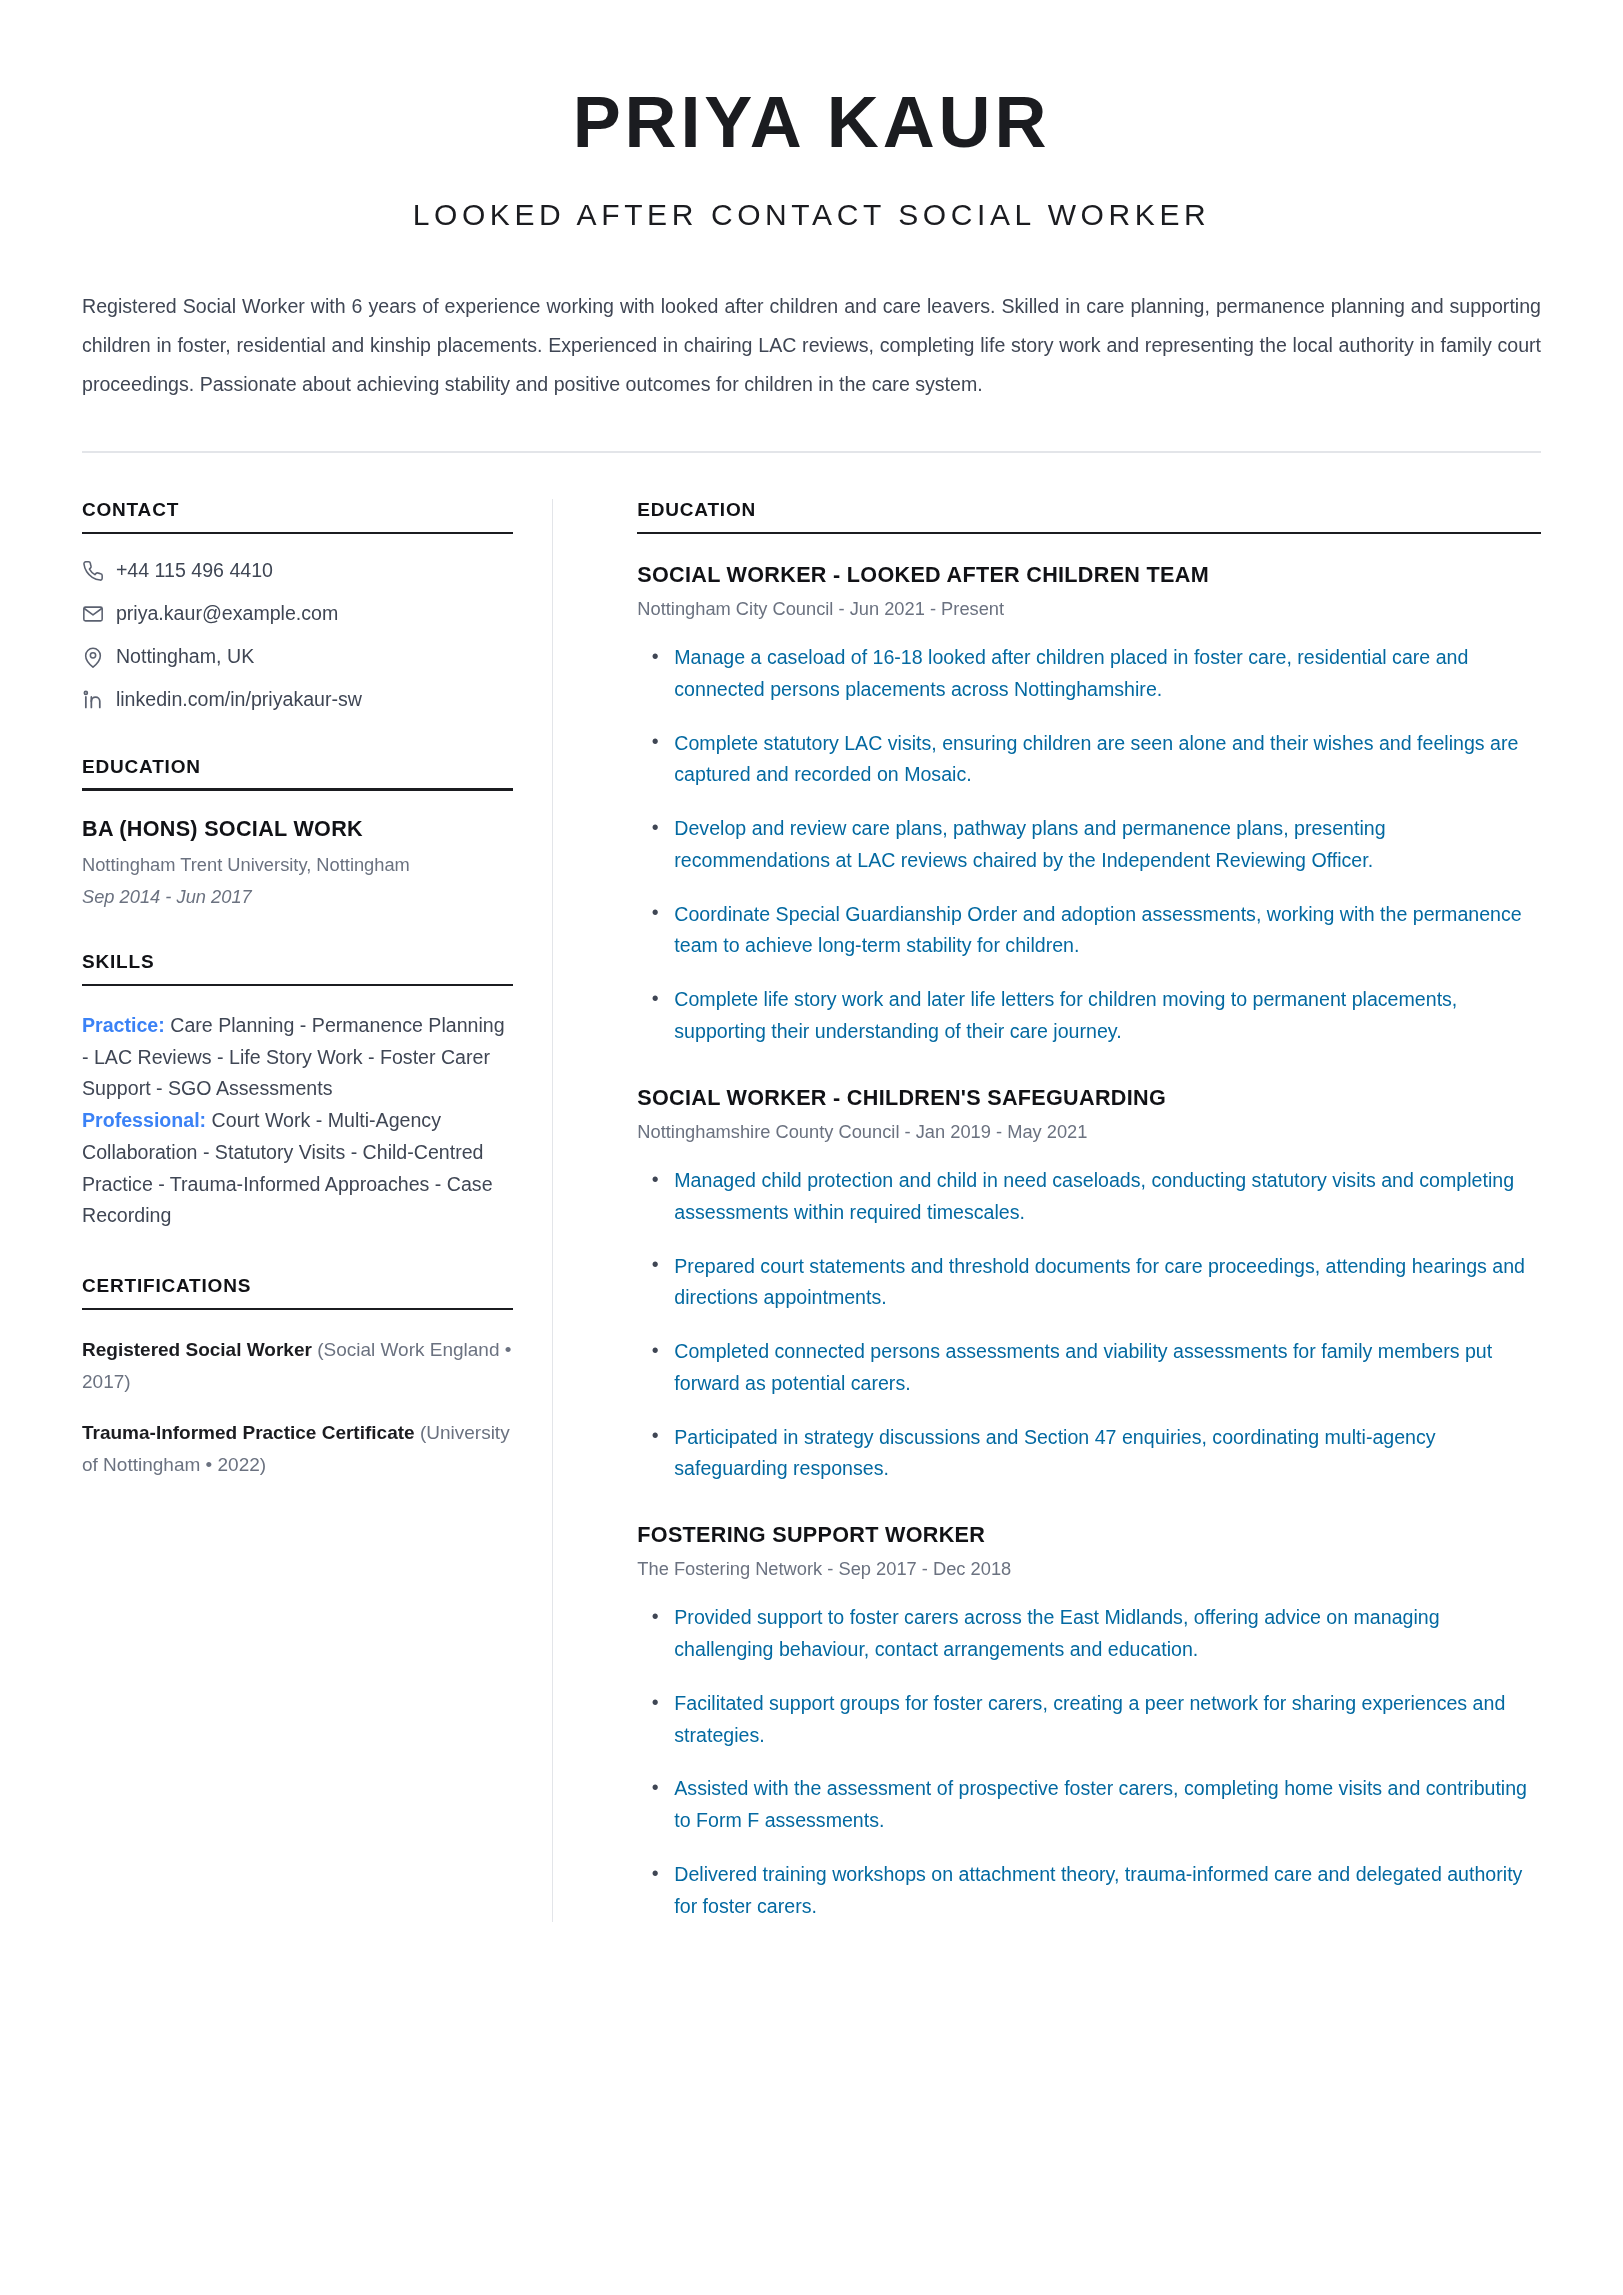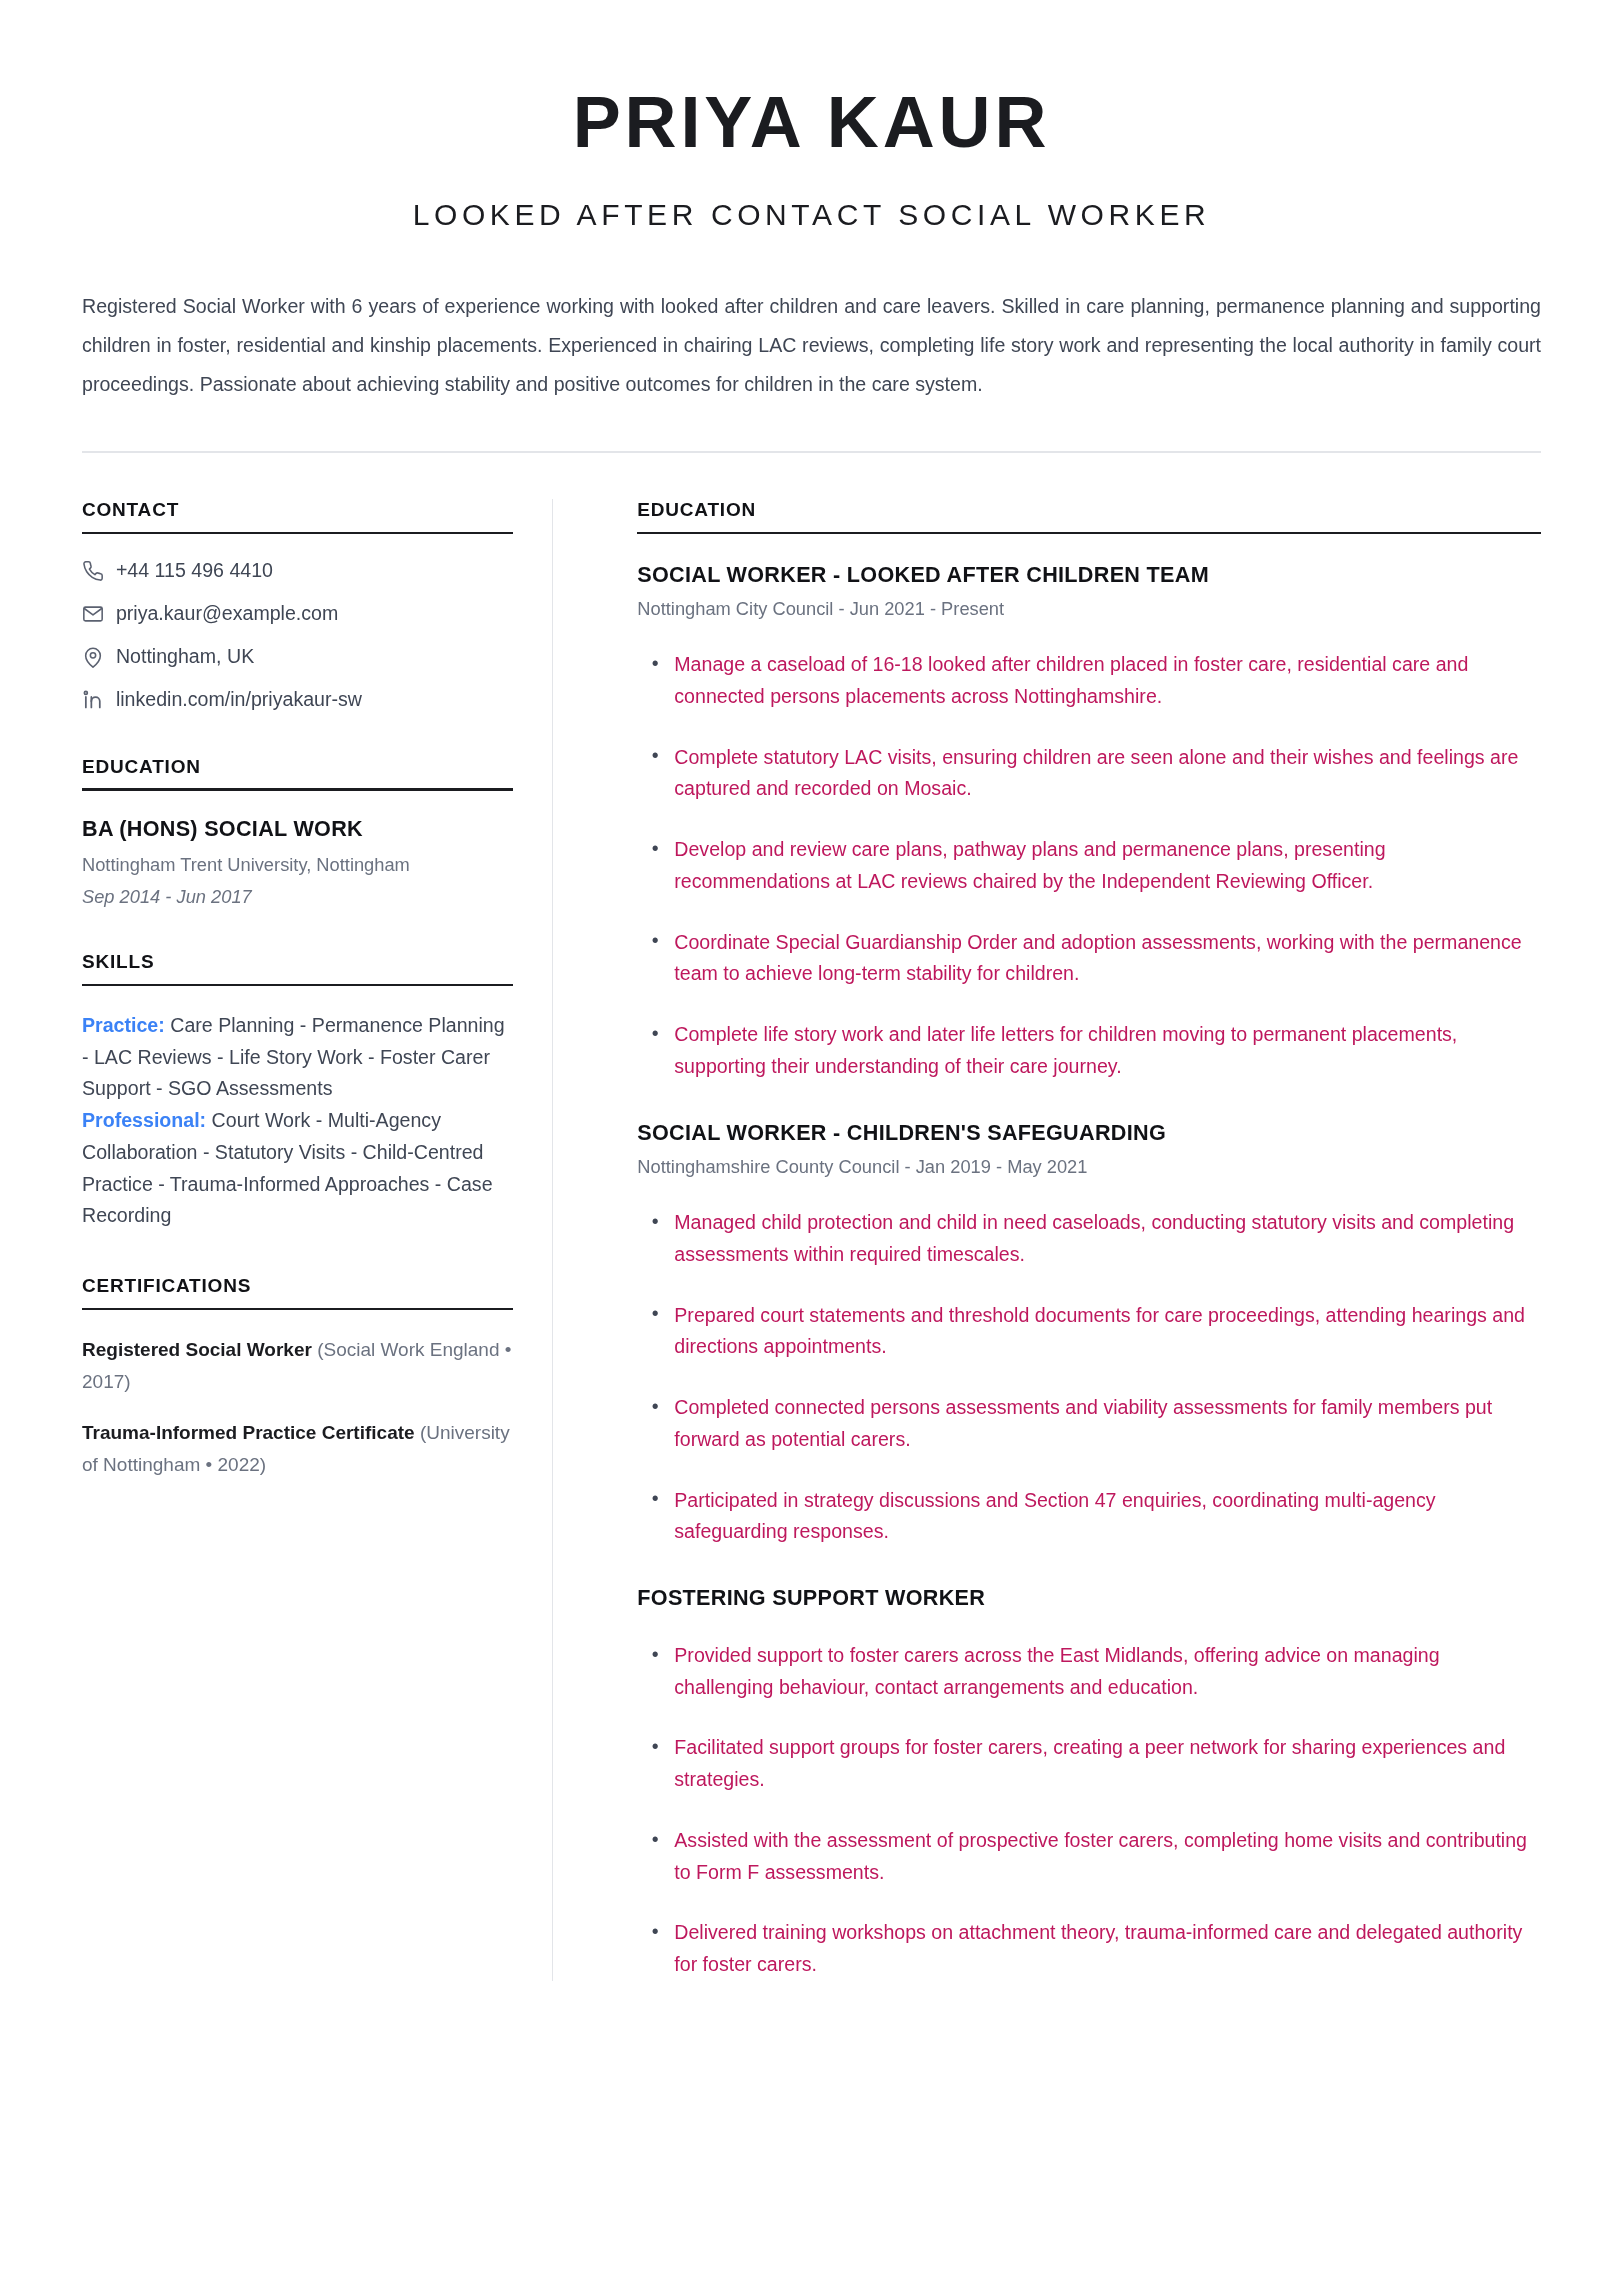--- a/index.html
+++ b/index.html
@@ -186,24 +186,24 @@
     margin-top: 10.5px;
     font-size: 18.3px;
     color: #6b7280;
   }
 
   .job-bullets { margin-top: 13px; list-style: none; }
 
   .job-bullets li {
     position: relative;
     padding-left: 37px;
-    margin-top: 29px;
+    margin-top: 22px;
     font-size: 19.6px;
     line-height: 1.62;
-    color: #be185d;
+    color: #0369a1;
   }
 
   .job-bullets li::before {
     content: "•";
     position: absolute;
     left: 14.4px;
     top: -1.3px;
     font-size: 19.6px;
     color: #3f4654;
   }
@@ -341,20 +341,21 @@
           <ul class="job-bullets">
             <li>Managed child protection and child in need caseloads, conducting statutory visits and completing assessments within required timescales.</li>
             <li>Prepared court statements and threshold documents for care proceedings, attending hearings and directions appointments.</li>
             <li>Completed connected persons assessments and viability assessments for family members put forward as potential carers.</li>
             <li>Participated in strategy discussions and Section 47 enquiries, coordinating multi-agency safeguarding responses.</li>
           </ul>
         </div>
 
         <div class="job">
           <div class="job-role">FOSTERING SUPPORT WORKER</div>
+          <div class="job-meta">The Fostering Network - Sep 2017 - Dec 2018</div>
           <ul class="job-bullets">
             <li>Provided support to foster carers across the East Midlands, offering advice on managing challenging behaviour, contact arrangements and education.</li>
             <li>Facilitated support groups for foster carers, creating a peer network for sharing experiences and strategies.</li>
             <li>Assisted with the assessment of prospective foster carers, completing home visits and contributing to Form F assessments.</li>
             <li>Delivered training workshops on attachment theory, trauma-informed care and delegated authority for foster carers.</li>
           </ul>
         </div>
 
       </div>
 

